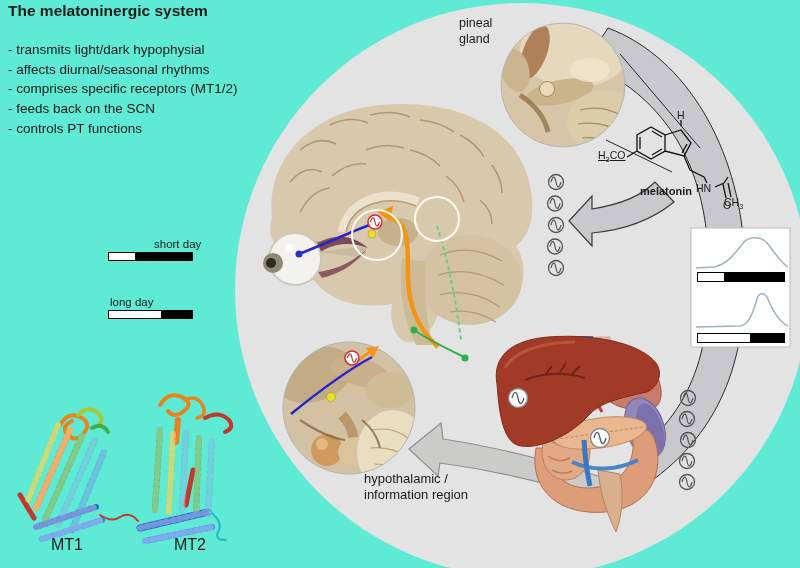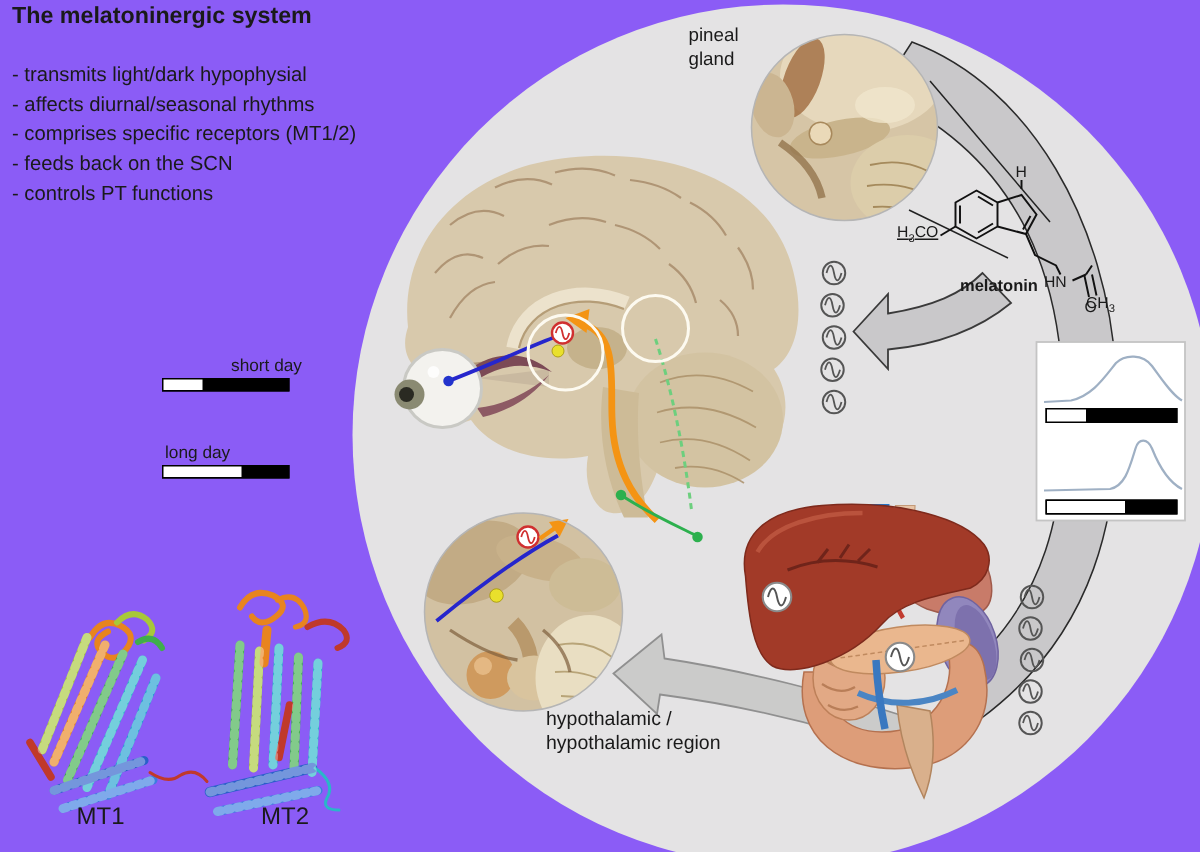--- a/index.html
+++ b/index.html
@@ -1,16 +1,16 @@
 <!DOCTYPE html>
 <html><head>
 <meta charset="utf-8">
 <style>
   html,body{margin:0;padding:0;background:#fff;}
-  .canvas{position:relative;width:800px;height:568px;background:#8b5cf6;overflow:hidden;
+  .canvas{position:relative;width:800px;height:568px;background:#5eead4;overflow:hidden;
           font-family:"Liberation Sans", sans-serif;color:#1a1a1a;}
   .abs{position:absolute;}
   svg{position:absolute;left:0;top:0;}
   .title{left:8px;top:2px;font-size:15.5px;font-weight:700;}
   .bullets{left:8px;top:40px;font-size:13.5px;line-height:19.7px;}
   .lab{font-size:12.5px;line-height:15.5px;}
   .pineal-label{left:459px;top:16px;}
   .hypo-label{left:364px;top:471px;font-size:13px;line-height:16px;}
   .mel-label{left:616px;top:185px;font-size:11px;font-weight:700;margin-left:24px;}
   .pp-label{font-size:11.5px;}
@@ -283,21 +283,21 @@
   <div class="pbar-light" style="width: 63%;"></div>
 </div>
 
 <div class="abs lab pineal-label">
   <div>pineal</div>
   <div>gland</div>
 </div>
 
 <div class="abs hypo-label">
   <div>hypothalamic /</div>
-  <div>hypothalamic region</div>
+  <div>information region</div>
 </div>
 
 <div class="abs mel-label">melatonin</div>
 
 <div class="abs chem" style="left:598px;top:150px;width:31px;text-decoration:underline;"><span>H</span><sub>3</sub><span>CO</span></div>
 <div class="abs chem" style="left:677px;top:110px;">H</div>
 <div class="abs chem" style="left:696px;top:183px;">HN</div>
 <div class="abs chem" style="left:724px;top:169px;margin-top:28px;"><span>CH</span><sub>3</sub></div>
 <div class="abs chem" style="left:723px;top:200px;">O</div>
 

